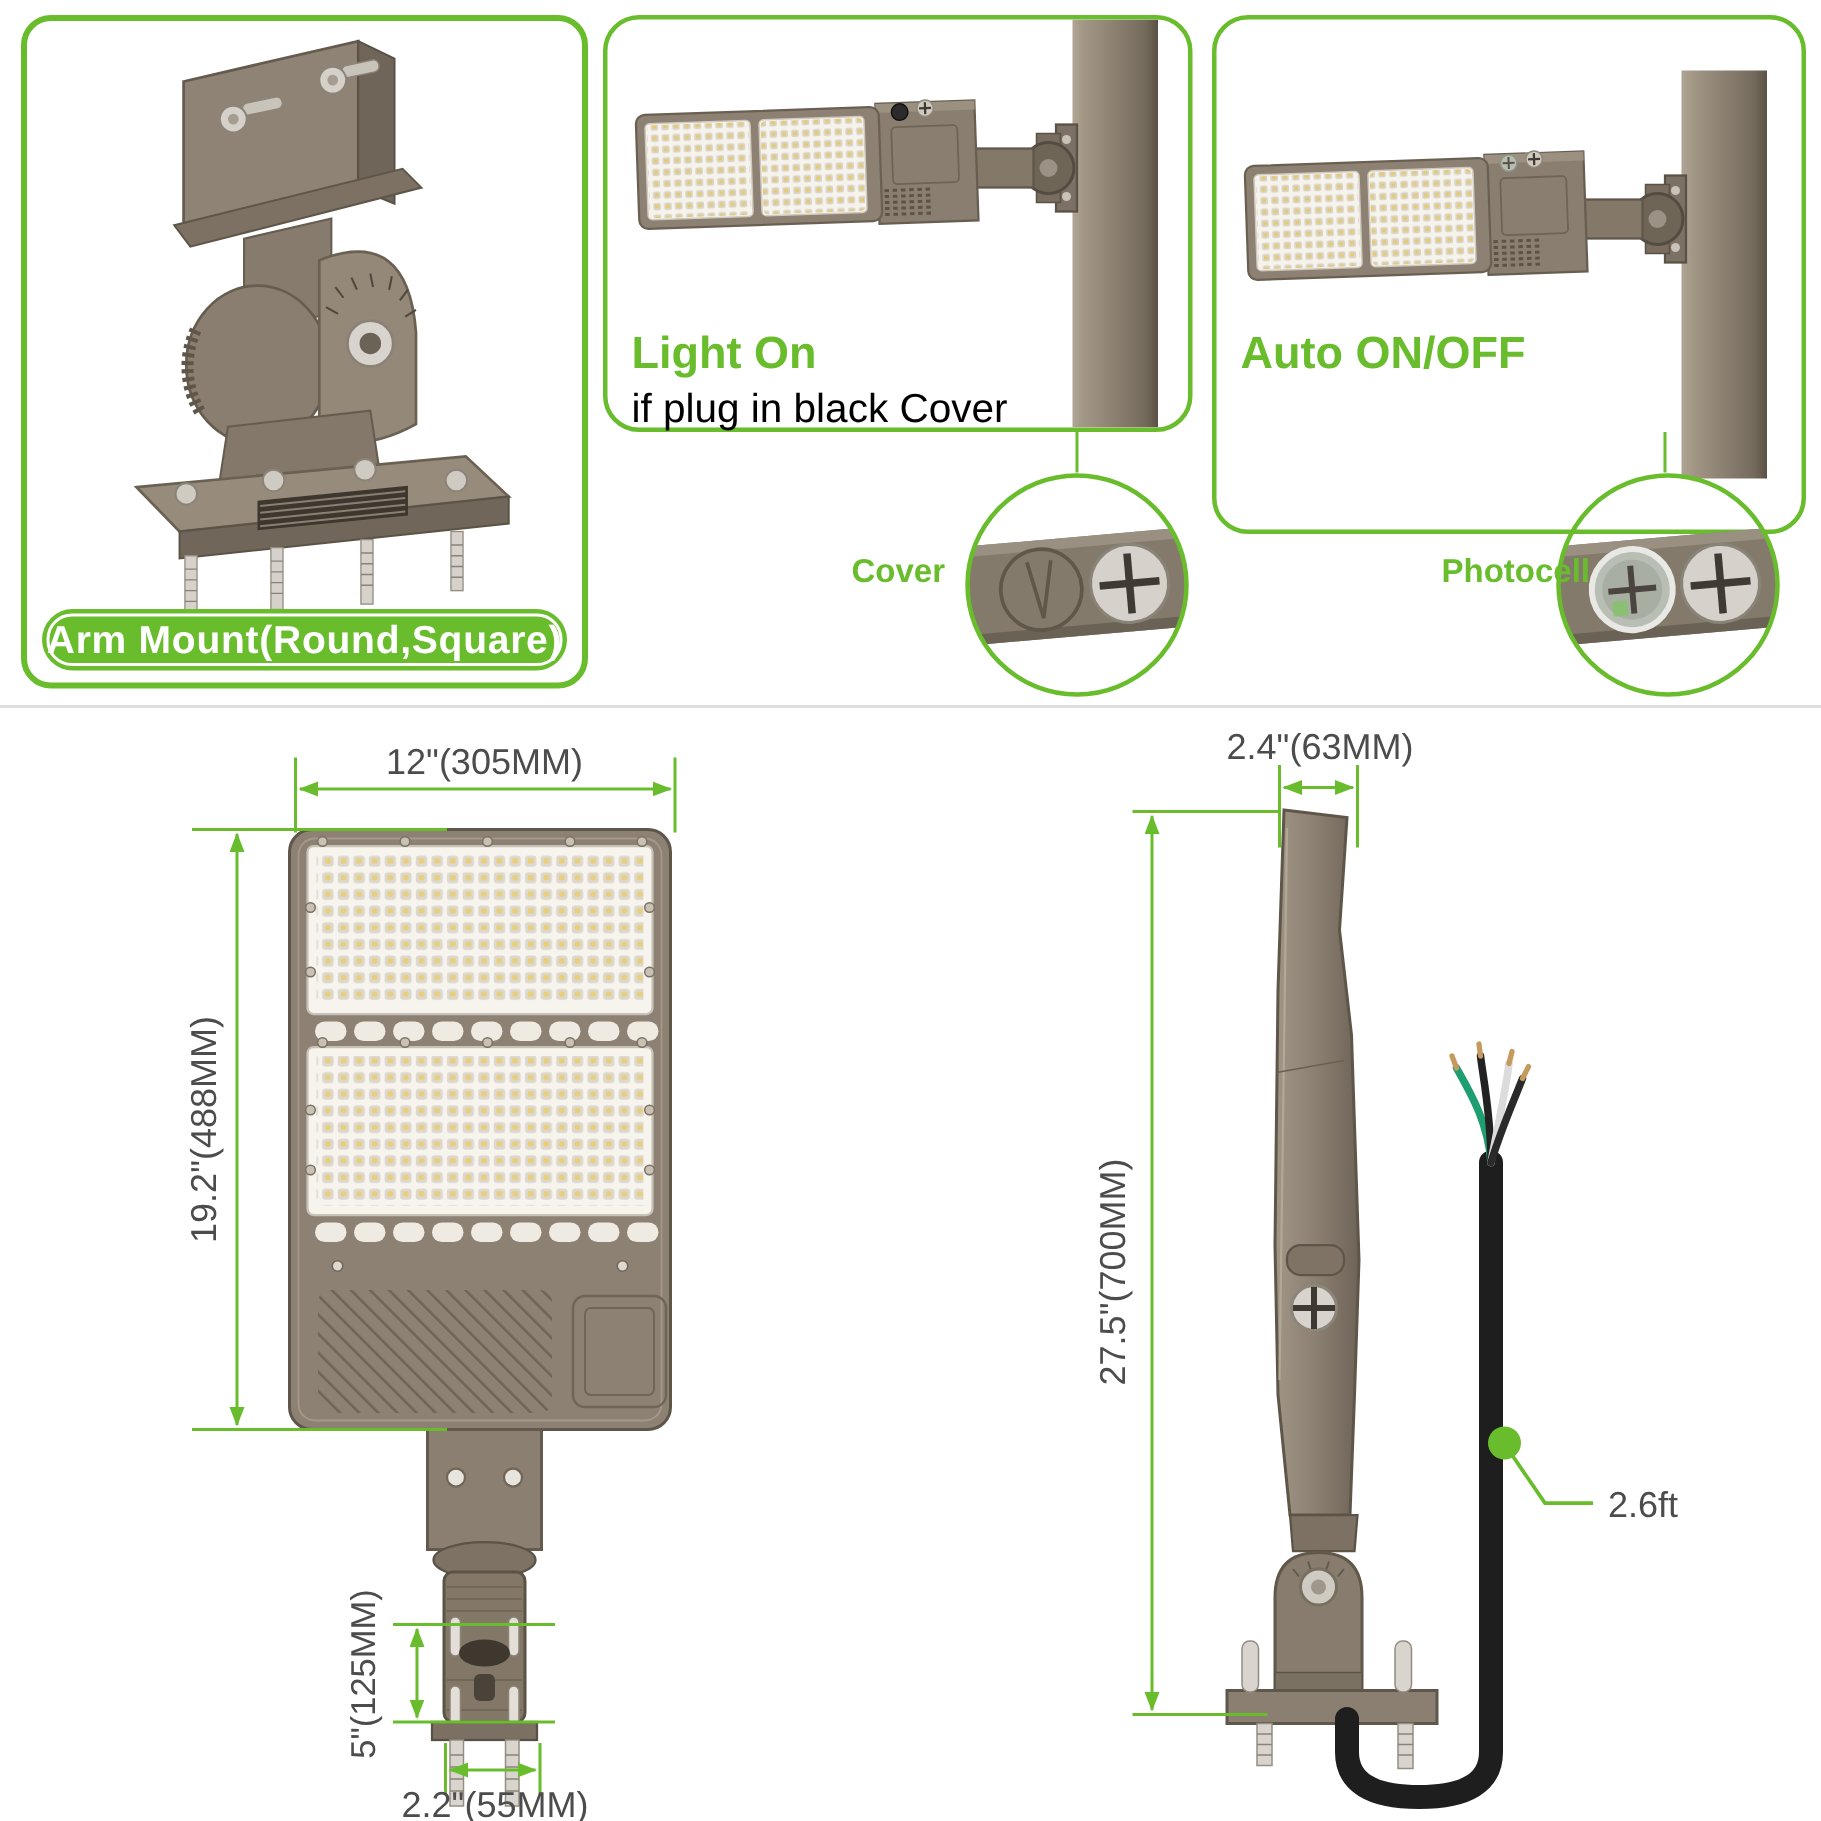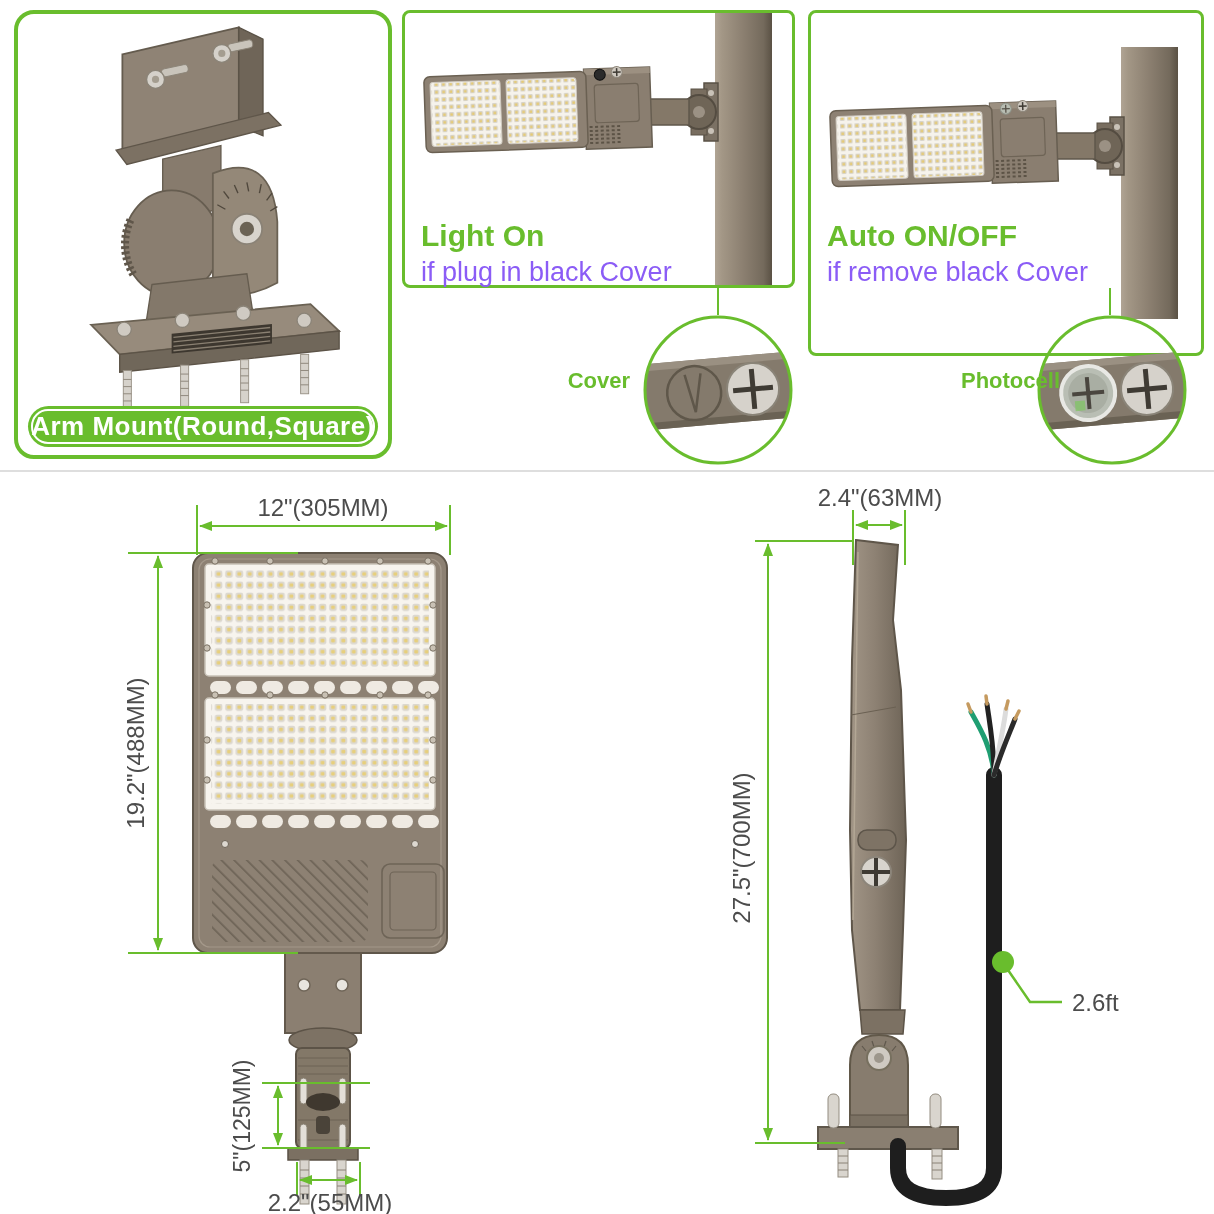--- a/index.html
+++ b/index.html
@@ -5,30 +5,30 @@
   :root{
     --green:#69bd2d;
     --taupe:#8d8173;
     --taupe-dark:#6a6052;
     --txt:#4c4c4c;
   }
   html,body{margin:0;padding:0;background:#fff;}
   body{width:1214px;height:1214px;position:relative;overflow:hidden;
        font-family:"Liberation Sans","DejaVu Sans",sans-serif;}
   .canvas{position:absolute;inset:0;background:#ffffff;}
-  .panel{position:absolute;background:#fff;border:3px solid var(--green);border-radius:8px;box-sizing:border-box;}
+  .panel{position:absolute;background:#fff;border:3px solid var(--green);border-radius:24px;box-sizing:border-box;}
   .panel--thick{border-width:4px;border-radius:20px;}
   .panel-svg{position:absolute;inset:0;width:100%;height:100%;}
   .caption-pill{position:absolute;left:10px;right:10px;bottom:8px;height:41px;background:var(--green);border-radius:21px;box-sizing:border-box;}
   .caption-pill-inner{position:absolute;inset:3px;border:2.5px solid #fff;border-radius:17px;
       display:flex;align-items:center;justify-content:center;
       color:#fff;font-weight:800;font-size:26px;letter-spacing:.5px;white-space:nowrap;}
   .panel-text{position:absolute;left:16px;top:206px;line-height:1.15;}
   .panel-title{color:var(--green);font-size:30px;font-weight:700;}
-  .panel-sub{color:#8b5cf6;font-size:27px;font-weight:400;margin-top:3px;}
+  .panel-sub{color:#000000;font-size:27px;font-weight:400;margin-top:3px;}
   .callout-label{position:absolute;top:368px;text-align:right;color:var(--green);font-size:22px;font-weight:700;}
   .connector{position:absolute;width:2px;background:var(--green);}
   .divider{position:absolute;left:0;right:0;top:470px;height:2px;background:#dedede;}
   .dimsvg{position:absolute;}
   text.dim{fill:var(--txt);font-size:24px;font-family:"Liberation Sans","DejaVu Sans",sans-serif;}
   text.dim-sm{fill:var(--txt);font-size:23px;font-family:"Liberation Sans","DejaVu Sans",sans-serif;}
 </style>
 </head>
 <body>
 
@@ -212,21 +212,20 @@
         <circle cx="196" cy="60" r="5.5" fill="#b8bdb2" stroke="#8f948a"></circle>
         <line x1="192" y1="60" x2="200" y2="60" stroke="#565249" stroke-width="1.3"></line>
         <line x1="196" y1="56" x2="196" y2="64" stroke="#565249" stroke-width="1.3"></line>
         <circle cx="213" cy="58" r="5.5" fill="#cfc9c0" stroke="#8f887c"></circle>
         <line x1="209" y1="58" x2="217" y2="58" stroke="#3f3b34" stroke-width="1.5"></line>
         <line x1="213" y1="54" x2="213" y2="62" stroke="#3f3b34" stroke-width="1.5"></line>
       </g>
     </svg>
     <div class="panel-text">
       <div class="panel-title">Auto ON/OFF</div>
-      <div class="panel-sub">if remove black Cover</div>
     </div>
   </div>
 
   <div class="connector" style="left:717px;top:288px;height:27px;"></div>
   <div class="connector" style="left:1109px;top:288px;height:27px;"></div>
 
   <svg class="dimsvg" style="left:640px;top:312px;" width="156" height="156" viewBox="0 0 156 156">
     <defs>
         <clipPath id="clipC">
           <circle cx="78" cy="78" r="72.5"></circle>

